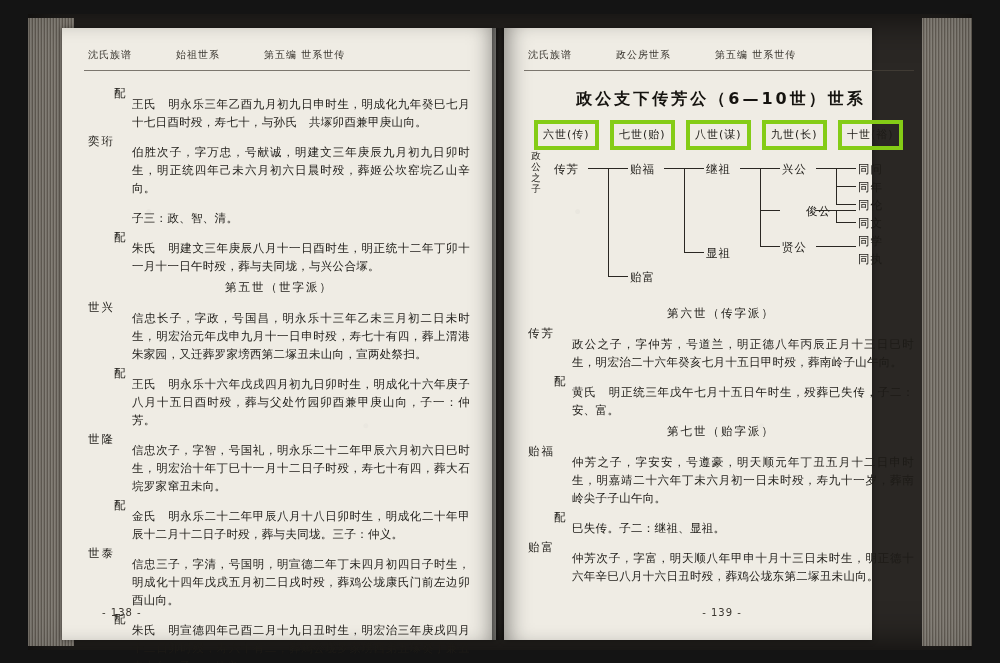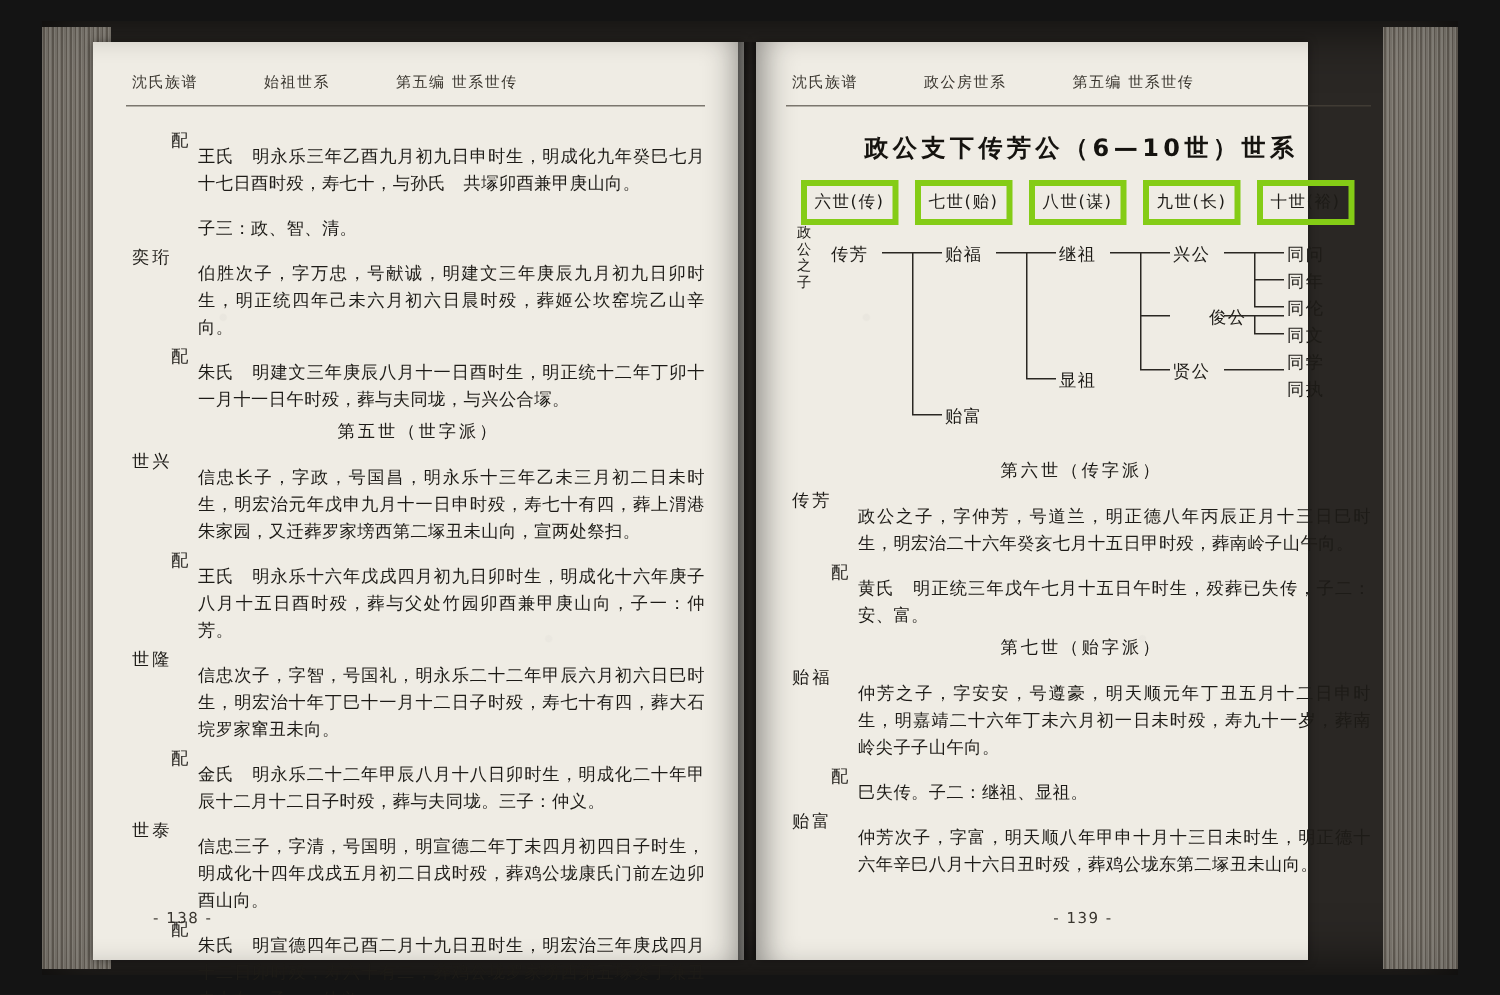--- a/index.html
+++ b/index.html
@@ -117,26 +117,26 @@
     <span>第五编  世系世传</span>
   </div>
   <div class="rule left"></div>
 
   <div class="body left">
     <div class="entry">
       <div class="label indent">配</div>
       <div class="text">王氏　明永乐三年乙酉九月初九日申时生，明成化九年癸巳七月十七日酉时殁，寿七十，与孙氏　共塜卯酉兼甲庚山向。</div>
     </div>
     <div class="entry">
+      <div class="label">奕珩</div>
+      <div class="text">伯胜次子，字万忠，号献诚，明建文三年庚辰九月初九日卯时生，明正统四年己未六月初六日晨时殁，葬姬公坎窑垸乙山辛向。</div>
+    </div>
+    <div class="entry">
       <div class="label indent"></div>
       <div class="text">子三：政、智、清。</div>
-    </div>
-    <div class="entry">
-      <div class="label">奕珩</div>
-      <div class="text">伯胜次子，字万忠，号献诚，明建文三年庚辰九月初九日卯时生，明正统四年己未六月初六日晨时殁，葬姬公坎窑垸乙山辛向。</div>
     </div>
     <div class="entry">
       <div class="label indent">配</div>
       <div class="text">朱氏　明建文三年庚辰八月十一日酉时生，明正统十二年丁卯十一月十一日午时殁，葬与夫同垅，与兴公合塜。</div>
     </div>
     <div class="center-head">第五世（世字派）</div>
     <div class="entry">
       <div class="label">世兴</div>
       <div class="text">信忠长子，字政，号国昌，明永乐十三年乙未三月初二日未时生，明宏治元年戊申九月十一日申时殁，寿七十有四，葬上渭港朱家园，又迁葬罗家塝西第二塚丑未山向，宣两处祭扫。</div>
     </div>

